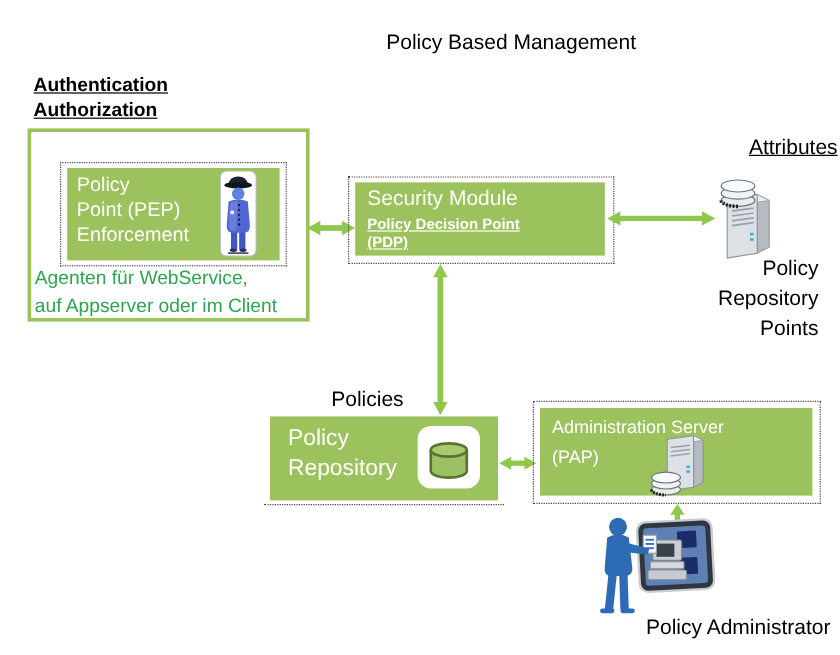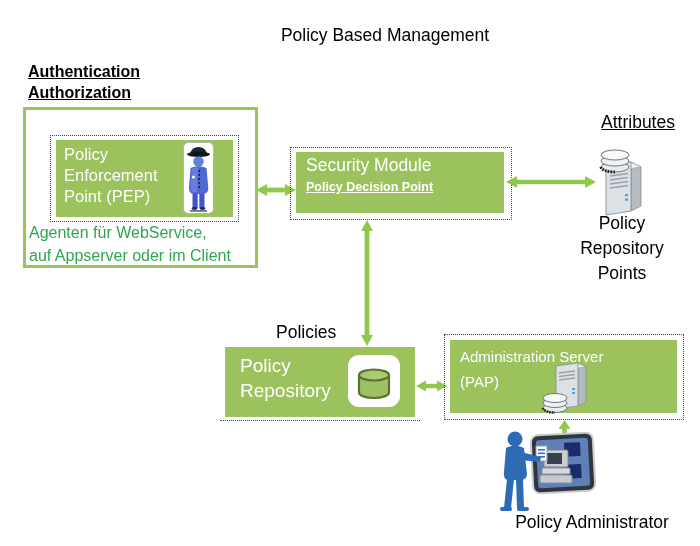--- a/index.html
+++ b/index.html
@@ -13,21 +13,21 @@
     position:relative;width:700px;height:546px;background:#fff;overflow:hidden;
     font-family:"Liberation Sans", sans-serif;color:#000;
   }
   .abs{position:absolute;}
   .greenbox{background:var(--green);}
   .dotted{border:1px dotted var(--dot);}
   .wtxt{color:#fff;}
   .title{font-size:17.5px;}
   .lbl{font-size:17.5px;line-height:25px;}
   .bold{font-weight:bold;text-decoration:underline;}
-  .center{text-align:center;}
+  .center{text-align:right;}
   svg{display:block;}
 </style>
 </head>
 <body>
 
 <div id="canvas">
 
   <div class="abs title center" style="left:240px;top:25px;width:290px;">Policy Based Management</div>
 
   <div class="abs bold" style="left:28px;top:61px;font-size:16px;line-height:21px;">
@@ -35,22 +35,22 @@
     <div>Authorization</div>
   </div>
 
   <div class="abs" style="left:23px;top:107px;width:229px;height:155px;border:3px solid var(--green);background:#fff;"></div>
 
   <div class="abs dotted" style="left:50px;top:135px;width:187px;height:85px;"></div>
 
   <div class="abs greenbox" style="left:56px;top:140px;width:177px;height:77px;"></div>
   <div class="abs wtxt" style="left:64px;top:144px;font-size:16.5px;line-height:21px;">
     <div>Policy</div>
+    <div>Point (PEP)</div>
     <div>Enforcement</div>
-    <div>Point (PEP)</div>
   </div>
 
   <svg class="abs" style="left:183px;top:142px;" width="31" height="72" viewBox="0 0 31 72">
     <rect x="0.5" y="0.5" width="30" height="71" rx="5" fill="#ffffff" stroke="#b5b5b5"></rect>
     <path d="M7,12 Q8.5,5 15.5,5 Q22.5,5 24,12 Z" fill="#1b2430"></path>
     <ellipse cx="15.5" cy="12.3" rx="11.5" ry="2.7" fill="#10161f"></ellipse>
     <circle cx="15.5" cy="19.5" r="5.2" fill="#5F83DC"></circle>
     <path d="M7.5,26 Q15.5,22.5 23.5,26 L25.2,45 Q25.8,52 20,52 L11,52 Q5.4,52 6,45 Z" fill="#5066D2"></path>
     <path d="M8.5,27 Q12,25 15,25.5 L14,50 L11,50 Q7,50 7.5,45 Z" fill="#7B90E8" opacity="0.55"></path>
     <circle cx="16.2" cy="29" r="0.9" fill="#101830"></circle>
@@ -76,20 +76,21 @@
     <polygon points="40,9 29,3 29,15" fill="var(--arrow)"></polygon>
     <rect x="9" y="6.6" width="22" height="4.8" fill="var(--arrow)"></rect>
   </svg>
 
   <div class="abs dotted" style="left:290px;top:147px;width:220px;height:71px;"></div>
 
   <div class="abs greenbox" style="left:296px;top:152px;width:208px;height:61px;"></div>
   <div class="abs wtxt" style="left:306px;top:155px;font-size:17.5px;">Security Module</div>
   <div class="abs wtxt bold" style="left:306px;top:180px;font-size:12.5px;line-height:15px;">
     <div>Policy Decision Point</div>
+    <div>(PDP)</div>
   </div>
 
   <svg class="abs" style="left:506px;top:173px;" width="90" height="18" viewBox="0 0 90 18">
     <polygon points="0,9 11,3 11,15" fill="var(--arrow)"></polygon>
     <polygon points="90,9 79,3 79,15" fill="var(--arrow)"></polygon>
     <rect x="9" y="6.8" width="72" height="4.4" fill="var(--arrow)"></rect>
   </svg>
 
   <div class="abs lbl center" style="left:578px;top:110px;width:120px;text-decoration:underline;">Attributes</div>
 

